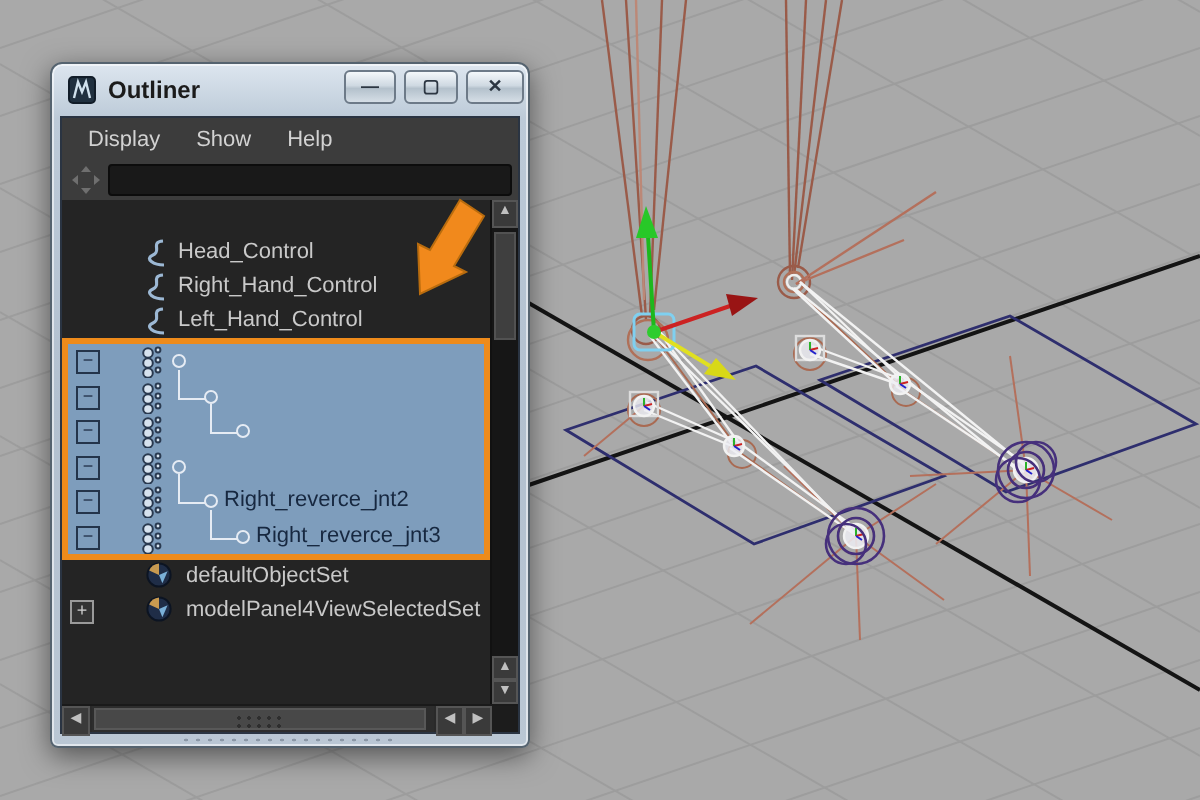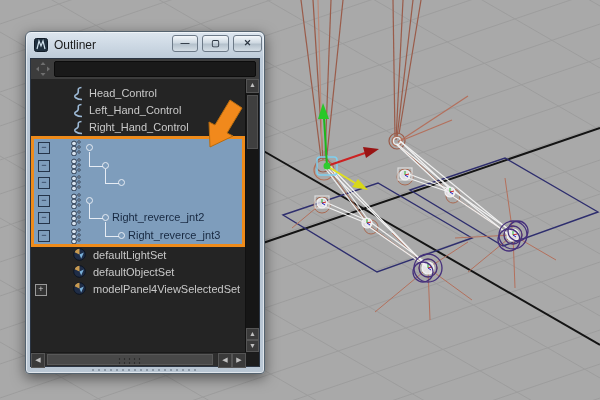--- a/index.html
+++ b/index.html
@@ -8,37 +8,37 @@
          --accent:#f1891c; --hl-border:#ee8b1b; --sel-bg:#7e9dbc; --sel-text:#172840;}
   
   #viewport{position:absolute;left:0;top:0;width:600px;height:400px;display:block;}
   
   #win{position:absolute;left:25px;top:31px;width:238px;height:341px;
        background:linear-gradient(180deg,#dde6ef 0%,#bccad8 8%,#b2c0cf 50%,#bac7d4 100%);
        border:1px solid #55636f;border-radius:6px 6px 4px 4px;
        box-shadow:0 4px 14px rgba(0,0,0,.5),inset 0 0 0 1px rgba(255,255,255,.55);
        z-index:10;}
   #titlebar{position:absolute;left:0;top:0;right:0;height:26px;display:flex;align-items:center;}
-  #title{margin-left:6px;font-size:12px;font-weight:normal;color:#1b1b1b;}
+  #title{margin-left:6px;font-size:12px;font-weight:bold;color:#1b1b1b;}
   .winbtns{position:absolute;right:2px;top:3px;display:flex;gap:4px;}
   .wbtn{height:15px;border:1px solid #6d7a88;border-radius:3px;
         background:linear-gradient(180deg,#f4f8fb 0%,#cfd9e2 45%,#b4c1cc 55%,#d5dee6 100%);
         color:#2c3642;font-size:9px;line-height:14px;text-align:center;font-weight:bold;}
   .wbtn.min{width:24px;} .wbtn.max{width:25px;} .wbtn.close{width:27px;}
   #mayaicon{margin-left:8px;}
   #client{position:absolute;left:4px;right:4px;top:26px;bottom:6px;background:#3c3c3c;
           border:1px solid #2a3442;display:flex;flex-direction:column;}
   #menubar{height:21px;display:flex;align-items:center;padding-left:4px;flex:none;}
   .menu-item{color:#d2d2d2;font-size:11px;padding:0 9px;}
   #searchrow{height:20px;display:flex;align-items:center;flex:none;padding:0 3px;}
   #filtericon{width:18px;height:16px;flex:none;}
   #searchinput{flex:1;height:14px;background:#191919;border:1px solid #0c0c0c;
                border-radius:2px;color:#ccc;font-size:11px;margin-left:2px;padding:0 3px;outline:none;}
   #listwrap{flex:1;display:flex;min-height:0;}
-  #rows{flex:1;background:#242424;position:relative;overflow:hidden;padding-top:6px;}
+  #rows{flex:1;background:#242424;position:relative;overflow:hidden;padding-top:18px;}
   .row{position:relative;height:17px;font-size:11px;}
   .row .lbl{position:absolute;top:2px;color:#c9c9c9;white-space:nowrap;}
   .row .ic{position:absolute;top:1px;}
   #selblock{border:3px solid var(--hl-border);background:var(--sel-bg);}
   #selblock .row{height:17.5px;}
   #selblock .lbl{color:var(--sel-text);}
   .expand{position:absolute;left:4px;top:3px;width:10px;height:10px;border:1px solid #24344a;
           font-size:9px;line-height:9px;text-align:center;color:#1c2940;}
   .expand.dark{border-color:#9a9a9a;color:#cfcfcf;background:#333;}
   .node{position:absolute;width:5px;height:5px;border:1px solid #e6ecf4;border-radius:50%;top:5px;}
@@ -238,20 +238,25 @@
         <path d="M3,11 L5,3 L7,8 L9,3 L11,11" fill="none" stroke="#cfe0ec" stroke-width="1.2"></path>
       </svg>
       <span id="title">Outliner</span>
       <div class="winbtns">
         <div class="wbtn min">—</div>
         <div class="wbtn max">▢</div>
         <div class="wbtn close">✕</div>
       </div>
     </div>
     <div id="client">
+      <div id="menubar">
+          <span class="menu-item">Display</span>
+          <span class="menu-item">Show</span>
+          <span class="menu-item">Help</span>
+        </div>
       <div id="searchrow">
         <svg id="filtericon" viewBox="0 0 18 16">
           <g fill="#6f6f6f">
             <polygon points="9,1 11.5,4 6.5,4"></polygon>
               <polygon points="9,15 11.5,12 6.5,12"></polygon>
             <polygon points="2,8 5,5.5 5,10.5"></polygon>
               <polygon points="16,8 13,5.5 13,10.5"></polygon>
           </g>
         </svg>
         <input id="searchinput" placeholder="" style="">
@@ -262,27 +267,27 @@
               <div class="row">
                 <span class="ic" style="left:40px"><svg width="13" height="15" viewBox="0 0 13 15">
     <path d="M10.5,1.5 C4,2 10,6.5 5.5,8.5 C1,10.5 6,13.5 11,13.5" fill="none" stroke="#9cb8d4" stroke-width="1.6"></path>
                   </svg></span>
                 <span class="lbl" style="left:58px">Head_Control</span>
               </div>
               <div class="row">
                 <span class="ic" style="left:40px"><svg width="13" height="15" viewBox="0 0 13 15">
     <path d="M10.5,1.5 C4,2 10,6.5 5.5,8.5 C1,10.5 6,13.5 11,13.5" fill="none" stroke="#9cb8d4" stroke-width="1.6"></path>
                   </svg></span>
-                <span class="lbl" style="left:58px">Left_Hand_Control</span>
+                <span class="lbl" style="left:58px">Right_Hand_Control</span>
               </div>
               <div class="row">
                 <span class="ic" style="left:40px"><svg width="13" height="15" viewBox="0 0 13 15">
     <path d="M10.5,1.5 C4,2 10,6.5 5.5,8.5 C1,10.5 6,13.5 11,13.5" fill="none" stroke="#9cb8d4" stroke-width="1.6"></path>
                   </svg></span>
-                <span class="lbl" style="left:58px">Right_Hand_Control</span>
+                <span class="lbl" style="left:58px">Left_Hand_Control</span>
               </div>
             </div>
           <div id="selblock">
               <div class="row">
                 <div class="expand">−</div>
                 <span class="ic" style="left:36px"><svg width="12" height="16" viewBox="0 0 12 16">
     <g stroke="#2a3a50" fill="#d6e2ee" stroke-width="1">
       <circle cx="4" cy="3.5" r="2.4"></circle>
                       <circle cx="4" cy="8.5" r="2.4"></circle>
                       <circle cx="4" cy="13.5" r="2.4"></circle>
@@ -364,28 +369,20 @@
                       <circle cx="9" cy="7" r="1.2"></circle>
                       <circle cx="9" cy="12" r="1.2"></circle>
                     </g>
                   </svg></span>
                 <div class="conn" style="left:71px;width:13px"></div>
                 <div class="node" style="left:84px"></div>
                 <span class="lbl" style="left:94px">Right_reverce_jnt3</span>
               </div>
             </div>
           <div id="bottomRows">
-              <div class="row">
-                <span class="ic" style="left:42px"><svg width="13" height="13" viewBox="0 0 13 13">
-    <circle cx="6.5" cy="6.5" r="5.8" fill="#1f2d47" stroke="#0c1422"></circle>
-    <path d="M1.6,4.2 A5.8,5.8 0 0,1 6.5,0.7 L6.5,6.5 Z" fill="#c89a50"></path>
-    <polygon points="6.5,6.5 10.8,4.6 8.2,10.6" fill="#7ab0d8"></polygon>
-                  </svg></span>
-                <span class="lbl" style="left:62px">defaultLightSet</span>
-              </div>
               <div class="row">
                 <span class="ic" style="left:42px"><svg width="13" height="13" viewBox="0 0 13 13">
     <circle cx="6.5" cy="6.5" r="5.8" fill="#1f2d47" stroke="#0c1422"></circle>
     <path d="M1.6,4.2 A5.8,5.8 0 0,1 6.5,0.7 L6.5,6.5 Z" fill="#c89a50"></path>
     <polygon points="6.5,6.5 10.8,4.6 8.2,10.6" fill="#7ab0d8"></polygon>
                   </svg></span>
                 <span class="lbl" style="left:62px">defaultObjectSet</span>
               </div>
               <div class="row">
                 <div class="expand dark">+</div>

